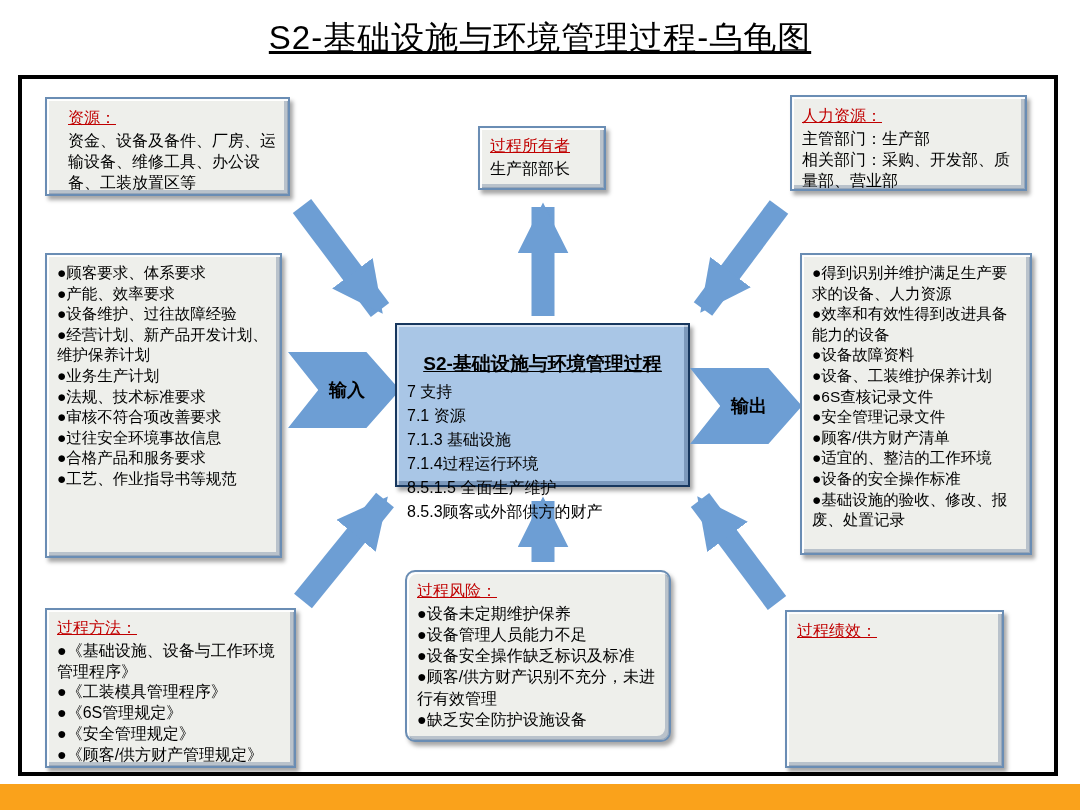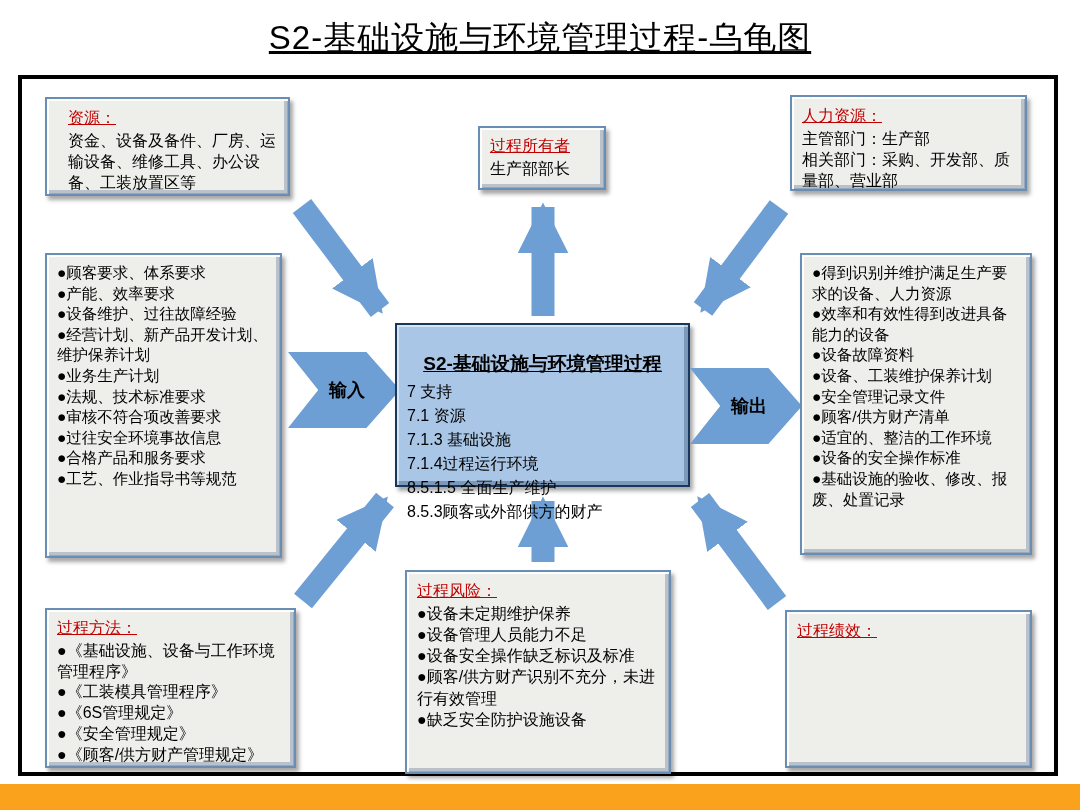--- a/index.html
+++ b/index.html
@@ -107,44 +107,45 @@
 
   <div class="chev" style="left:690px;top:368px;">
     <span>输出</span>
   </div>
 
   <div class="box outputs" style="left:800px;top:253px;width:232px;height:302px;">
     <div class="li">●得到识别并维护满足生产要求的设备、人力资源</div>
     <div class="li">●效率和有效性得到改进具备能力的设备</div>
     <div class="li">●设备故障资料</div>
     <div class="li">●设备、工装维护保养计划</div>
+    <div class="li">●6S查核记录文件</div>
     <div class="li">●安全管理记录文件</div>
     <div class="li">●顾客/供方财产清单</div>
     <div class="li">●适宜的、整洁的工作环境</div>
     <div class="li">●设备的安全操作标准</div>
     <div class="li">●基础设施的验收、修改、报废、处置记录</div>
   </div>
 
   <div class="box" style="left:45px;top:608px;width:251px;height:160px;line-height:1.3;">
     <div class="hdr">过程方法：</div>
     <div class="li">●《基础设施、设备与工作环境管理程序》</div>
     <div class="li">●《工装模具管理程序》</div>
     <div class="li">●《6S管理规定》</div>
     <div class="li">●《安全管理规定》</div>
     <div class="li">●《顾客/供方财产管理规定》</div>
   </div>
 
-  <div class="box" style="left:405px;top:570px;width:266px;height:204px;">
+  <div class="box" style="left:405px;top:570px;width:266px;height:172px;border-radius:10px;">
     <div class="hdr">过程风险：</div>
     <div class="li">●设备未定期维护保养</div>
     <div class="li">●设备管理人员能力不足</div>
     <div class="li">●设备安全操作缺乏标识及标准</div>
     <div class="li">●顾客/供方财产识别不充分，未进行有效管理</div>
     <div class="li">●缺乏安全防护设施设备</div>
   </div>
 
-  <div class="box" style="left:785px;top:610px;width:247px;height:158px;">
+  <div class="box" style="left:785px;top:610px;width:219px;height:158px;">
     <div class="hdr">过程绩效：</div>
   </div>
 
   <div class="bottom-bar"></div>
 
 </div>
 
 </body></html>

